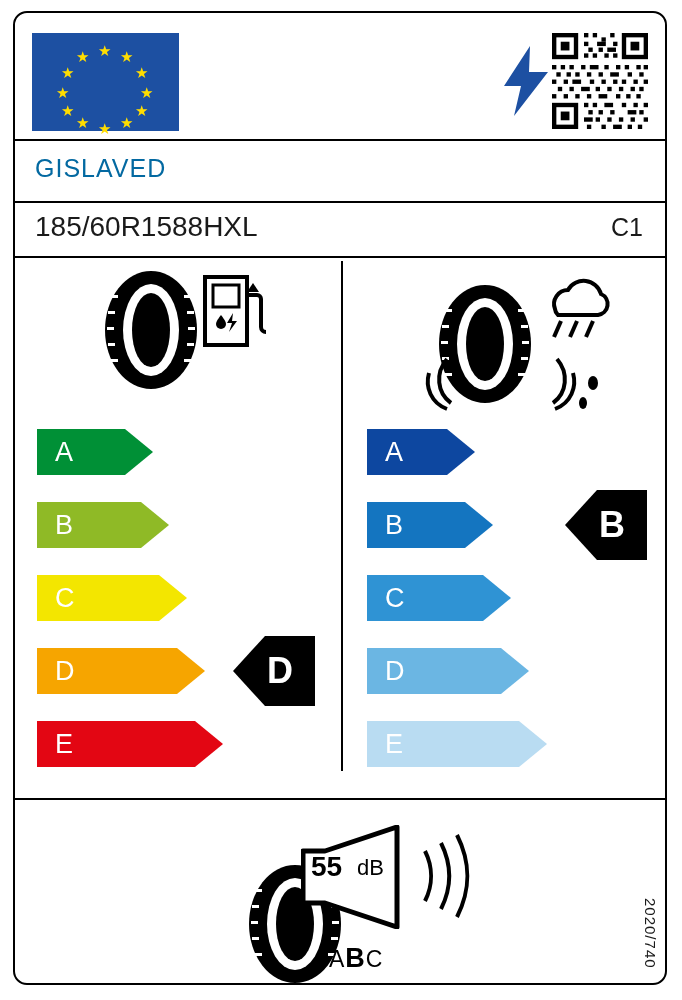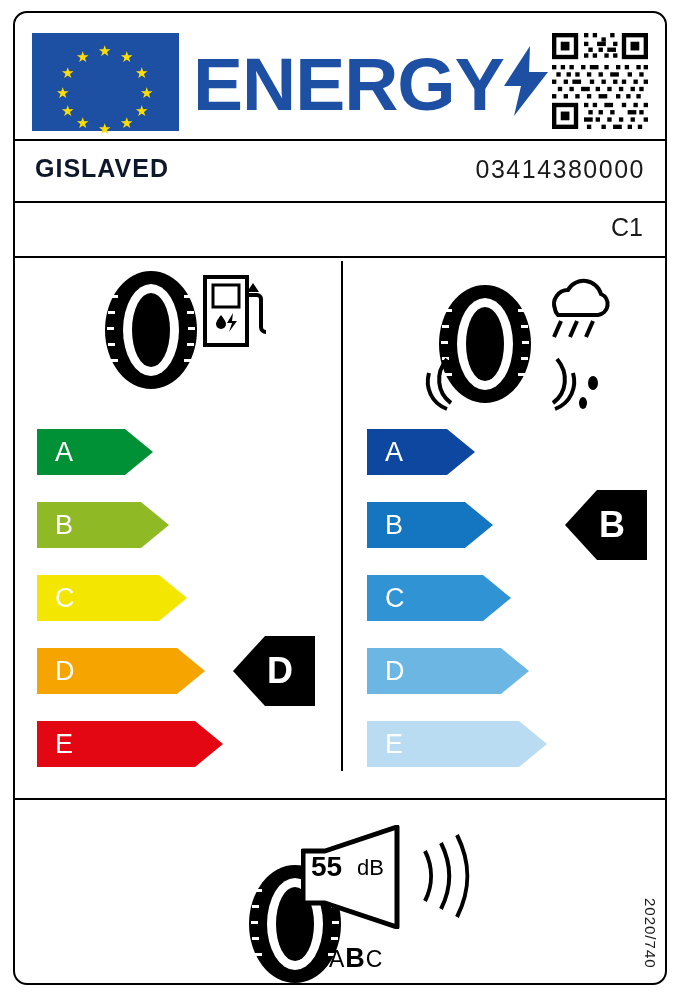--- a/index.html
+++ b/index.html
@@ -83,23 +83,23 @@
   .hline.h1 { top: 126px; }
   .hline.h2 { top: 188px; }
   .hline.h3 { top: 243px; }
   .hline.h4 { top: 785px; }
 
   .brand {
     position: absolute;
     left: 20px;
     top: 141px;
     font-size: 25px;
-    font-weight: bold;
+    font-weight: normal;
     letter-spacing: 1px;
-    color: #0f172a;
+    color: #0369a1;
   }
   .partnum {
     position: absolute;
     right: 20px;
     top: 142px;
     font-size: 25px;
     color: #1a1a1a;
     letter-spacing: 1.5px;
   }
   .tyresize {
@@ -295,21 +295,20 @@
       <span class="star" style="left:103px;top:32px;">★</span>
       <span class="star" style="left:24px;top:52px;">★</span>
       <span class="star" style="left:108px;top:52px;">★</span>
       <span class="star" style="left:29px;top:70px;">★</span>
       <span class="star" style="left:103px;top:70px;">★</span>
       <span class="star" style="left:44px;top:82px;">★</span>
       <span class="star" style="left:88px;top:82px;">★</span>
       <span class="star" style="left:66px;top:88px;">★</span>
     </div>
 
-    <div class="energy-word">ENERGY</div>
 
     <svg class="bolt" viewBox="0 0 44 70">
       <polygon points="26,0 0,40 17,40 10,70 44,26 25,26" fill="#1d50a2"></polygon>
     </svg>
 
     <svg class="qr" viewBox="0 0 33 33">
       <rect x="0" y="0" width="33" height="33" fill="#fff"></rect>
       <g fill="#000">
         <rect x="0" y="0" width="9" height="9"></rect>
           <rect x="1.5" y="1.5" width="6" height="6" fill="#fff"></rect>
@@ -399,24 +398,24 @@
           <rect x="21" y="31.5" width="3" height="1.5"></rect>
           <rect x="26" y="31.5" width="1.5" height="1.5"></rect>
           <rect x="29.5" y="31.5" width="1.5" height="1.5"></rect>
       </g>
     </svg>
   </div>
 
   <div class="hline h1"></div>
 
   <div class="brand">GISLAVED</div>
-  <div class="partnum">03414380000</div>
 
   <div class="hline h2"></div>
 
+  <div class="tyresize">185/60R1588HXL</div>
   <div class="tyreclass">C1</div>
 
   <div class="hline h3"></div>
 
   <div class="vline"></div>
 
   <div class="fuel-icon-wrap">
     <div class="tyre">
       <div class="outer"></div>
       <div class="mid"></div>

